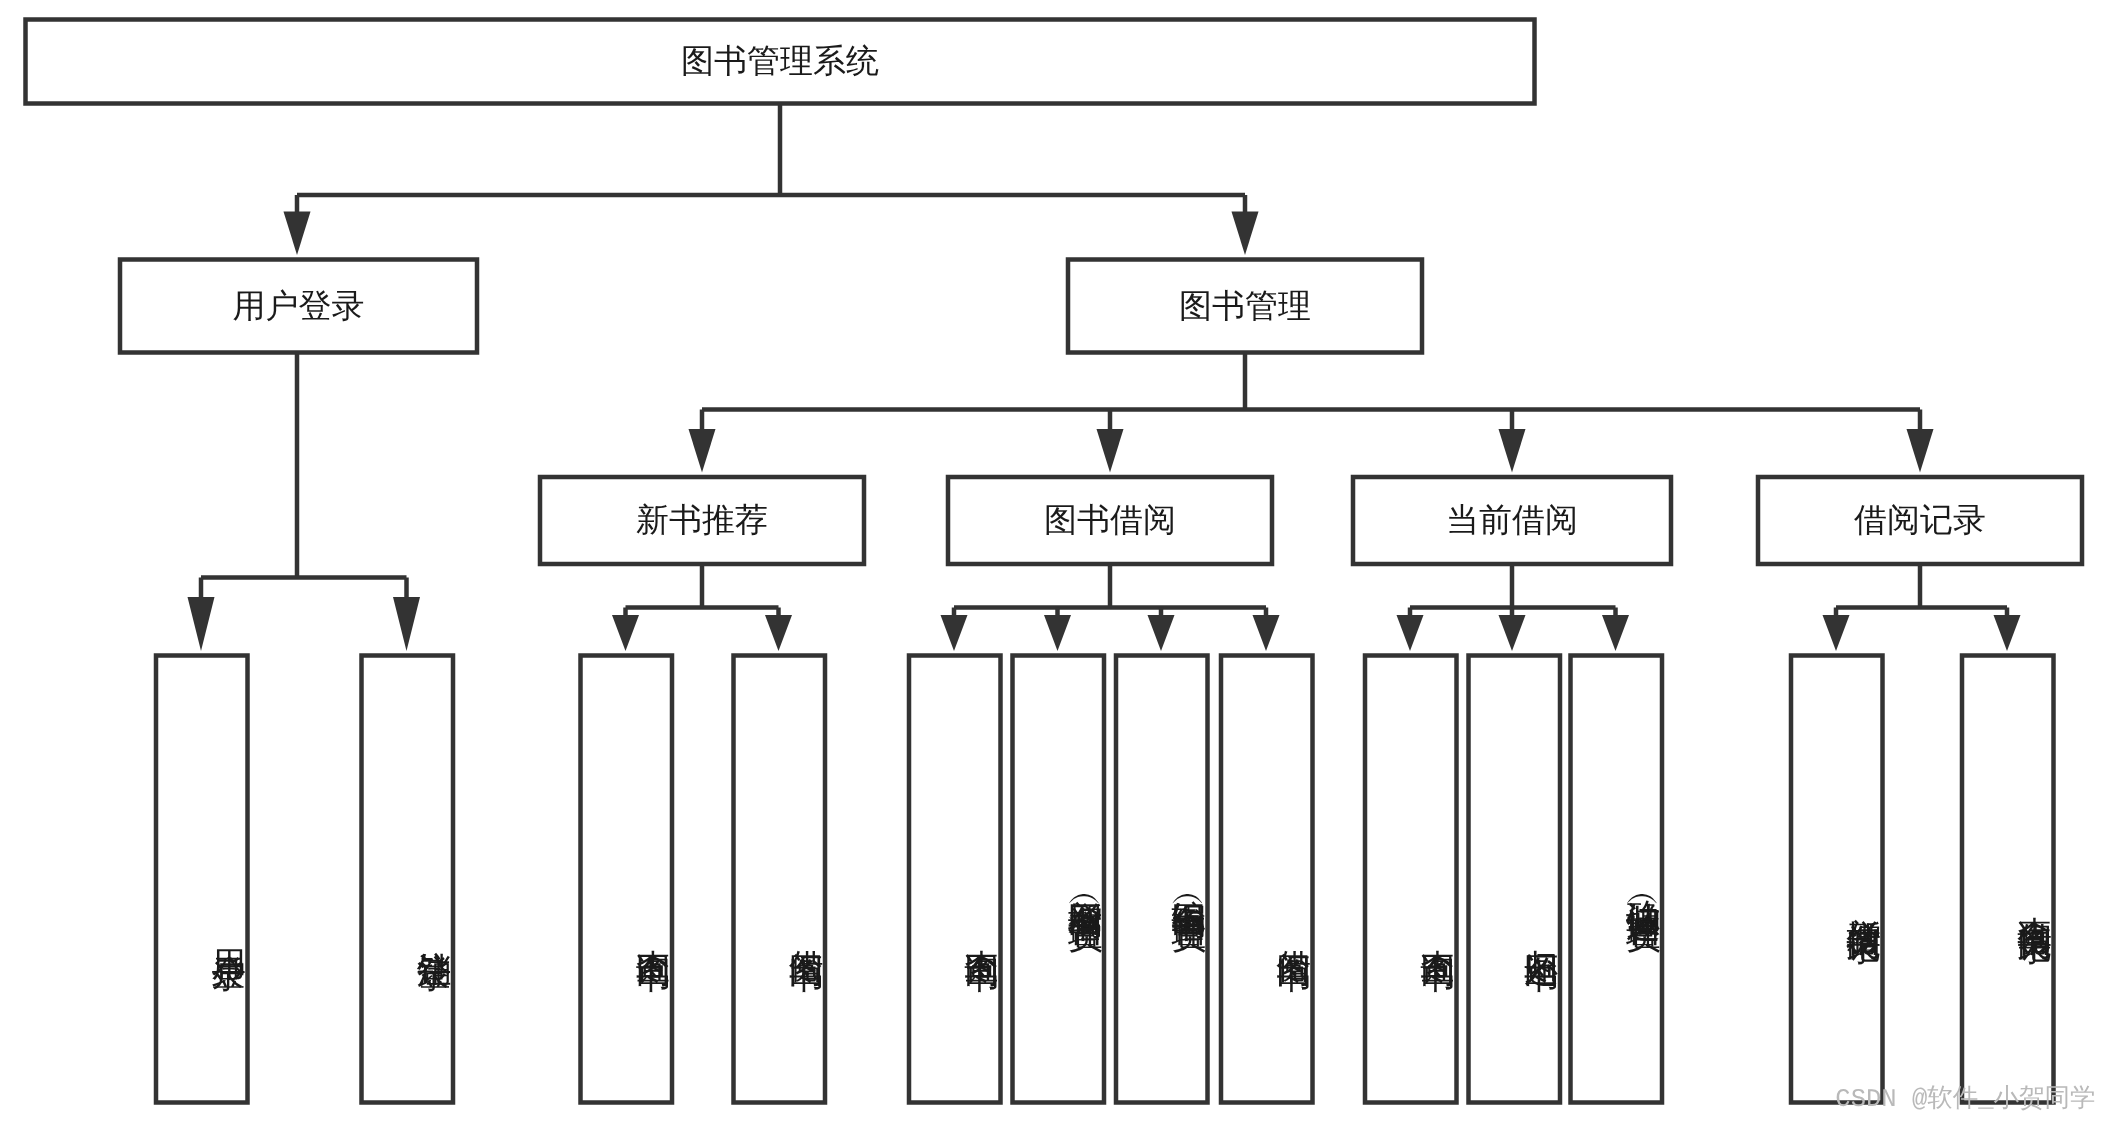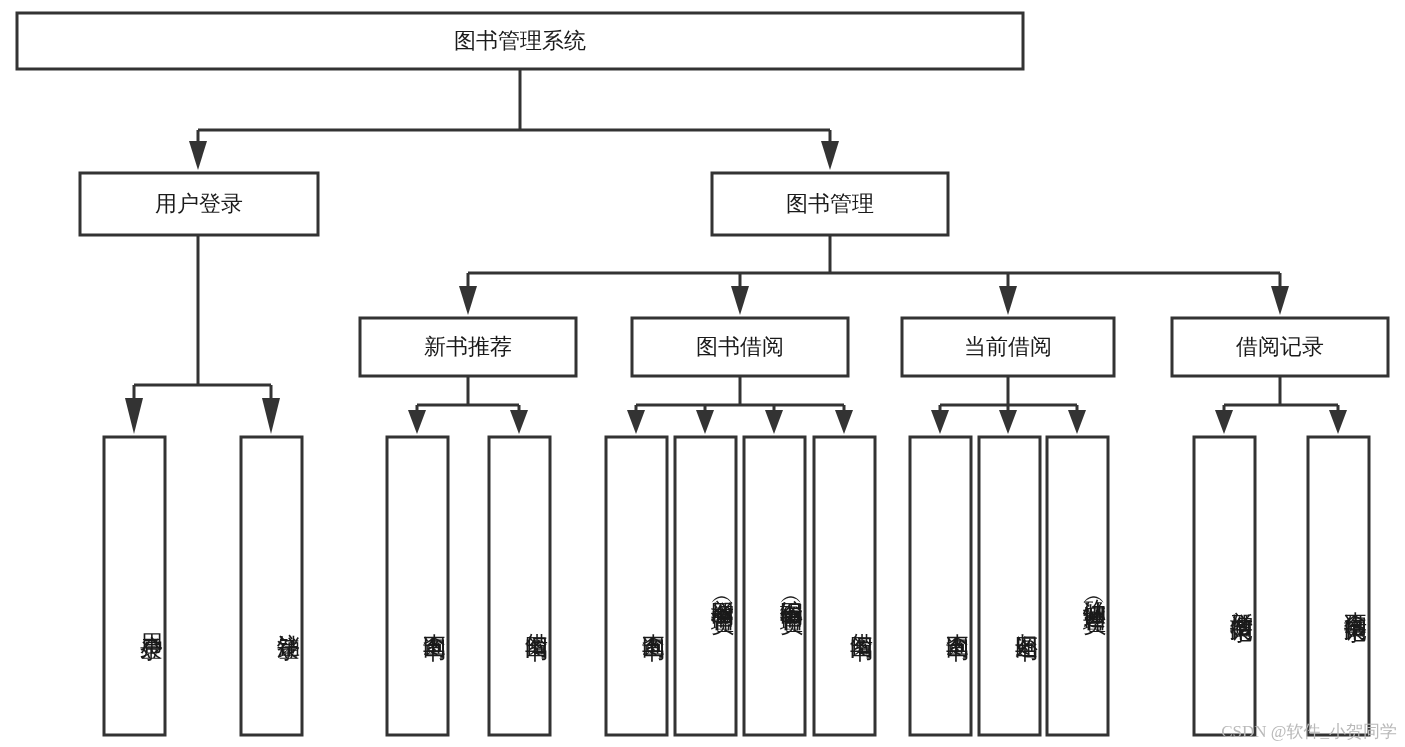--- a/index.html
+++ b/index.html
@@ -62,21 +62,21 @@
     text-align: center;
     display: flex;
     align-items: flex-start;
     justify-content: center;
     pointer-events: none;
   }
   .watermark {
     position: absolute;
     right: 8px;
     bottom: 4px;
-    font-family: Liberation Serif, serif;
+    font-family: Liberation Mono, monospace;
     font-size: 17px;
     color: #b9b9b9;
     white-space: nowrap;
   }
 </style>
 </head>
 <body>
 
 <div id="diagram-root">
 

